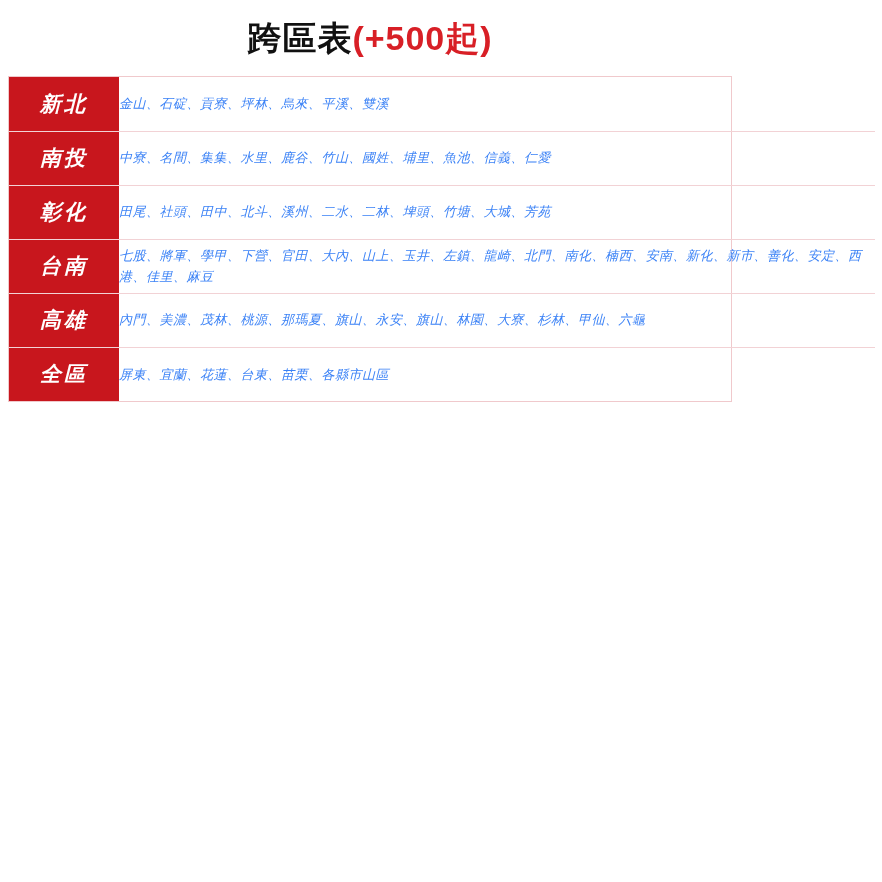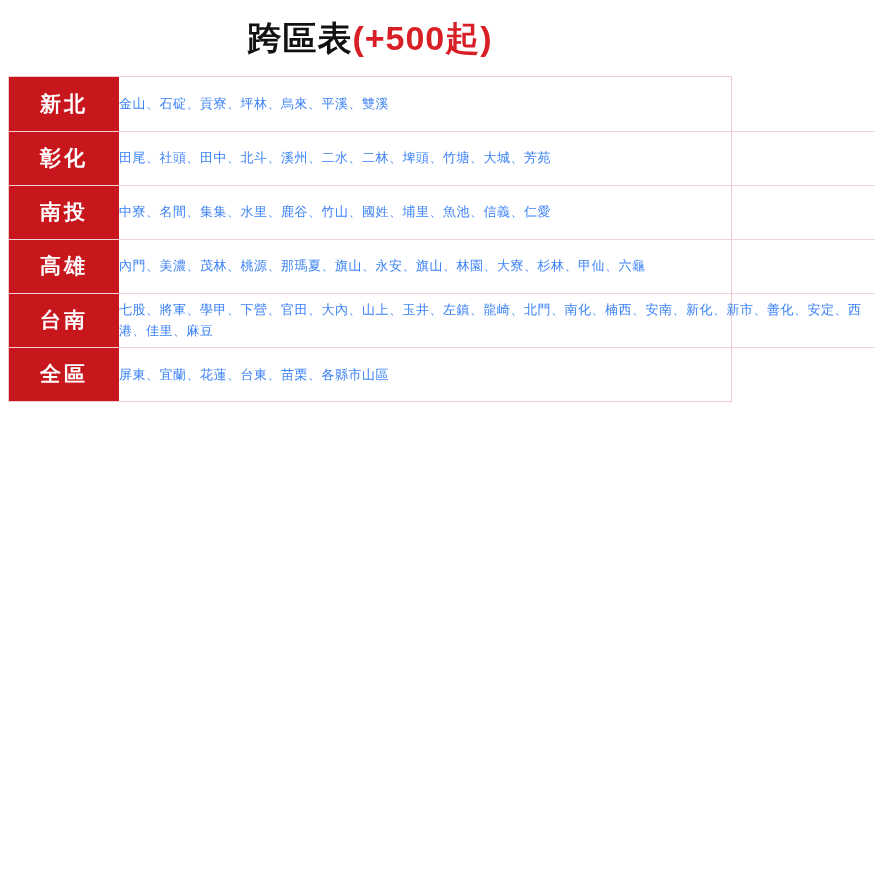--- a/index.html
+++ b/index.html
@@ -31,20 +31,21 @@
     white-space: nowrap;
   }
   .title .accent {
     color: #d81f26;
   }
   .table-wrap {
     margin: 0 8px;
     border: 1px solid #f0c9cc;
     border-top: 1px solid #f0c9cc;
     box-sizing: border-box;
+    font-style: italic;
   }
   table.zones {
     border-collapse: collapse;
     width: 866px;
     table-layout: fixed;
   }
   table.zones tr {
     
   }
   table.zones td {
@@ -91,34 +92,34 @@
   </div>
 
   <div class="table-wrap">
     <table class="zones">
       <tbody>
         <tr class="r1">
           <td class="region">新北</td>
           <td class="areas">金山、石碇、貢寮、坪林、烏來、平溪、雙溪</td>
         </tr>
         <tr class="r1">
+          <td class="region">南投</td>
+          <td class="areas">中寮、名間、集集、水里、鹿谷、竹山、國姓、埔里、魚池、信義、仁愛</td>
+        </tr>
+        <tr class="r1">
           <td class="region">彰化</td>
           <td class="areas">田尾、社頭、田中、北斗、溪州、二水、二林、埤頭、竹塘、大城、芳苑</td>
         </tr>
-        <tr class="r1">
-          <td class="region">南投</td>
-          <td class="areas">中寮、名間、集集、水里、鹿谷、竹山、國姓、埔里、魚池、信義、仁愛</td>
+        <tr class="r2">
+          <td class="region">台南</td>
+          <td class="areas">七股、將軍、學甲、下營、官田、大內、山上、玉井、左鎮、龍崎、北門、南化、楠西、安南、新化、新市、善化、安定、西港、佳里、麻豆</td>
         </tr>
         <tr class="r2">
           <td class="region">高雄</td>
           <td class="areas">內門、美濃、茂林、桃源、那瑪夏、旗山、永安、旗山、林園、大寮、杉林、甲仙、六龜</td>
-        </tr>
-        <tr class="r2">
-          <td class="region">台南</td>
-          <td class="areas">七股、將軍、學甲、下營、官田、大內、山上、玉井、左鎮、龍崎、北門、南化、楠西、安南、新化、新市、善化、安定、西港、佳里、麻豆</td>
         </tr>
         <tr class="r1">
           <td class="region">全區</td>
           <td class="areas">屏東、宜蘭、花蓮、台東、苗栗、各縣市山區</td>
         </tr>
       </tbody>
     </table>
   </div>
 
 </div>

